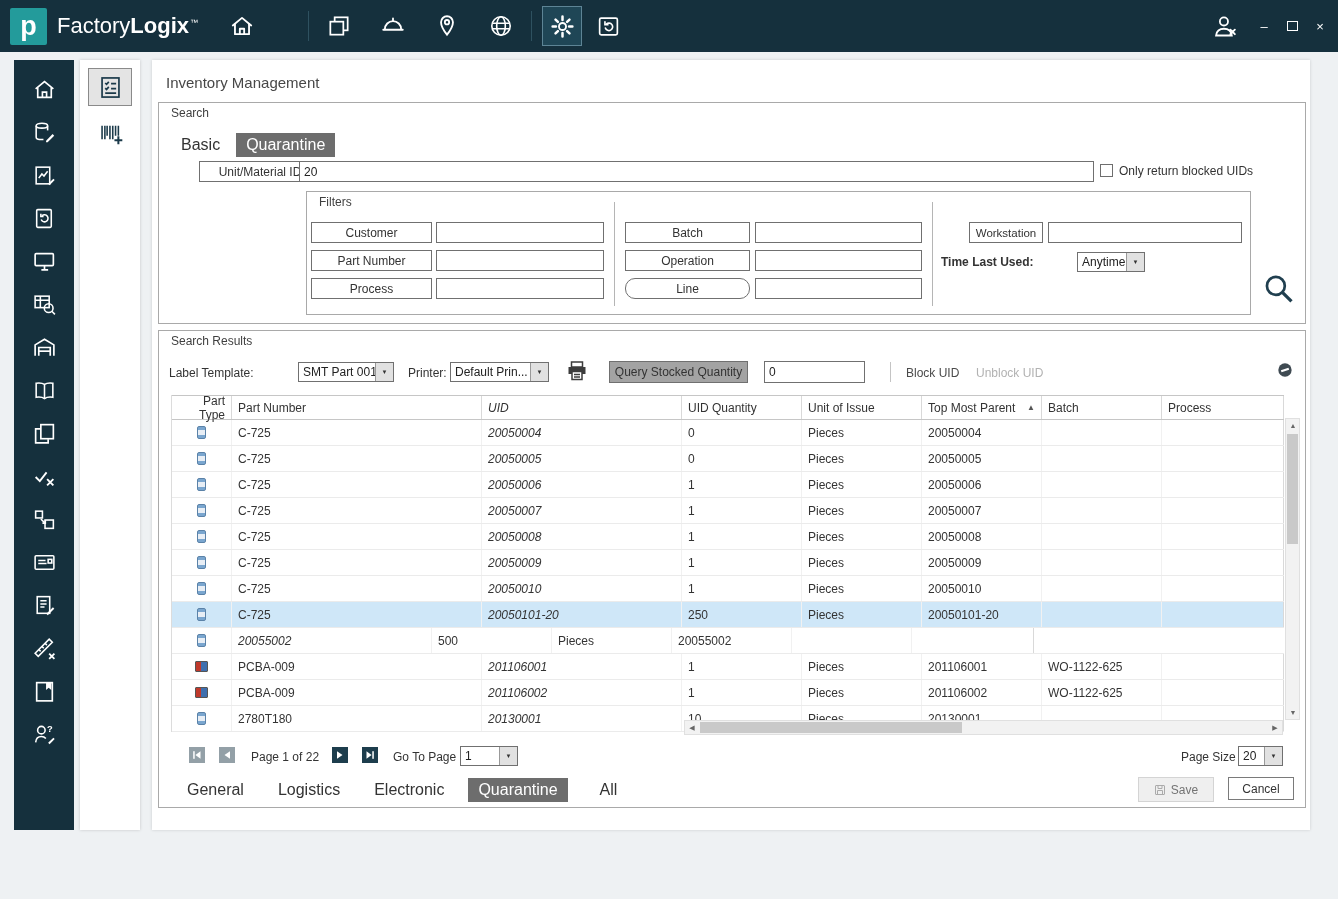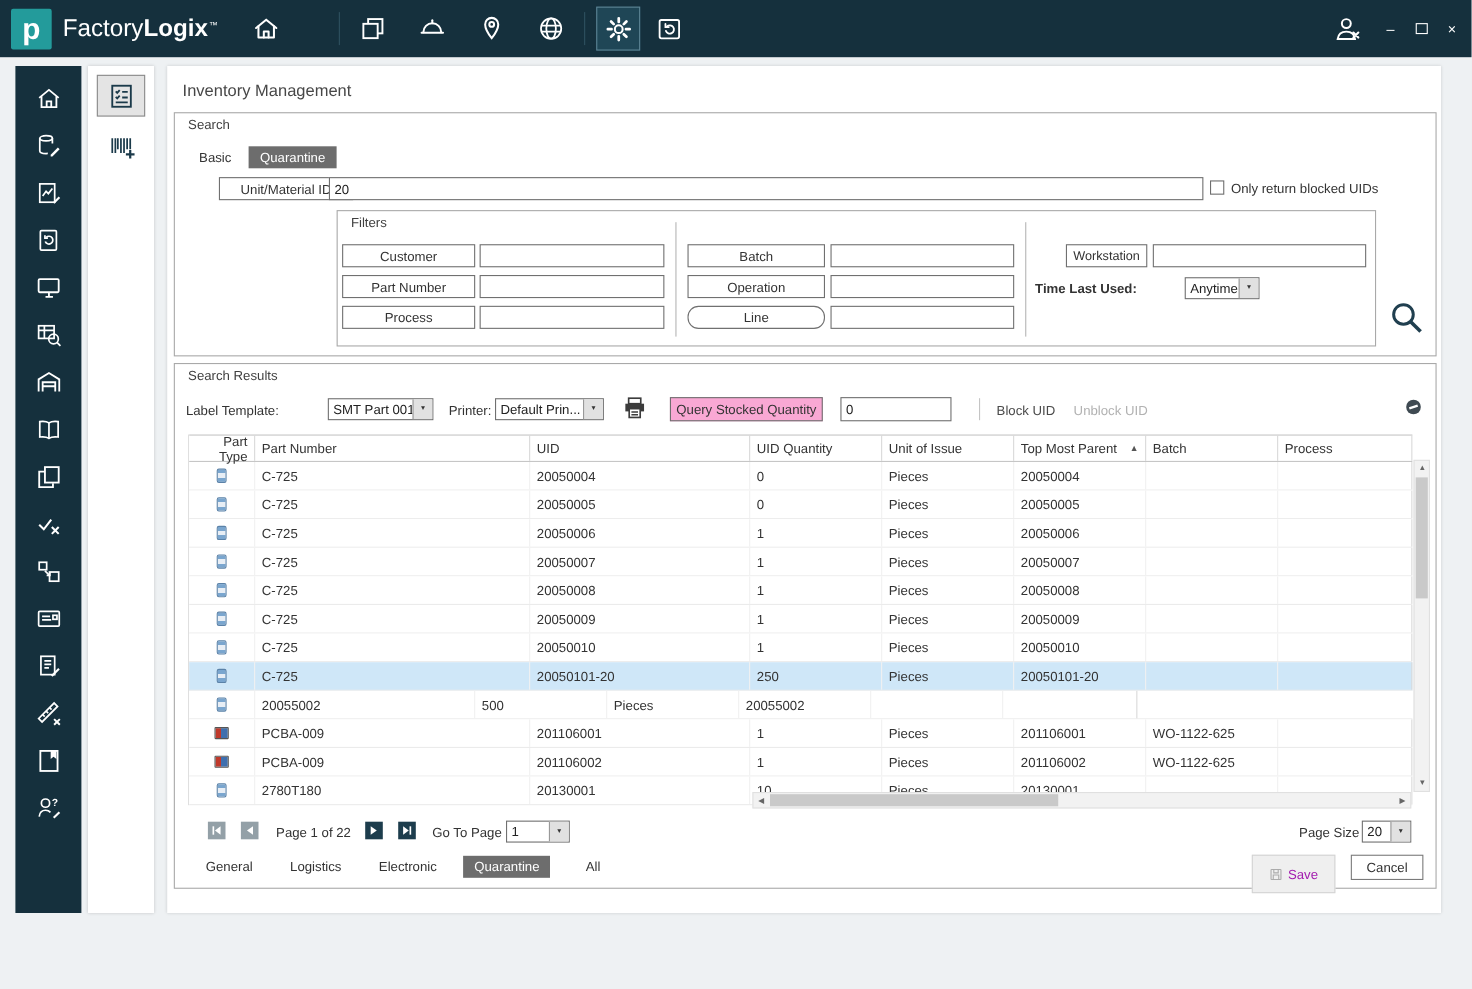--- a/index.html
+++ b/index.html
@@ -28,32 +28,32 @@
   .main{position:absolute;left:152px;top:60px;width:1158px;height:770px;background:#fff;box-shadow:0 0 3px rgba(0,0,0,.15);}
   .page-title{position:absolute;left:14px;top:14px;font-size:15px;color:#474747;}
   .group{position:absolute;border:1px solid #a9a9a9;box-sizing:border-box;background:#fff;}
   .legend{position:absolute;left:12px;top:3px;font-size:12px;color:#3f3f3f;}
   .lbl{font-size:12px;color:#333;white-space:nowrap;}
   .btnlabel{position:absolute;border:1px solid #707070;background:#fff;display:flex;align-items:center;justify-content:center;font-size:12px;color:#333;box-sizing:border-box;cursor:pointer;}
   .tinput{position:absolute;border:1px solid #707070;font-size:12px;padding:0 4px;color:#222;box-sizing:border-box;font-family:"Liberation Sans",sans-serif;}
   .select{position:absolute;display:flex;align-items:stretch;border:1px solid #707070;background:#fff;height:20px;box-sizing:border-box;font-size:12px;color:#222;cursor:pointer;}
   .select .val{flex:1;display:flex;align-items:center;padding:0 4px;white-space:nowrap;overflow:hidden;}
   .select .arr{width:17px;background:#e1e1e1;border-left:1px solid #999;display:flex;align-items:center;justify-content:center;font-size:6px;color:#333;}
-  .tab{padding:3px 10px;font-size:12px;color:#333;cursor:pointer;white-space:nowrap;}
+  .tab{padding:3px 10px;font-size:16px;color:#333;cursor:pointer;white-space:nowrap;}
   .tab.sel{background:#6d6d6d;color:#fff;}
   .chk{position:absolute;width:13px;height:13px;border:1px solid #6e6e6e;background:#fff;box-sizing:border-box;cursor:pointer;}
   .vline{position:absolute;width:1px;background:#b5b5b5;}
   
   .grid{position:absolute;left:12px;top:64px;width:1112px;border-left:1px solid #dcdcdc;box-sizing:content-box;}
   .thead{display:flex;height:23px;border-top:1px solid #c6c6c6;border-bottom:1px solid #c6c6c6;background:#fff;}
   .th{display:flex;align-items:center;padding:0 6px;font-size:12px;color:#333;border-right:1px solid #d9d9d9;box-sizing:border-box;cursor:pointer;}
   .tr{display:flex;height:25px;border-bottom:1px solid #ebebeb;background:#fff;}
   .tr.sel{background:#cfe7f8;}
   .td{display:flex;align-items:center;padding:0 6px;font-size:12px;color:#333;border-right:1px solid #f1f1f1;box-sizing:border-box;overflow:hidden;white-space:nowrap;}
-  .c0{width:60px;justify-content:center;text-align:right;}.c1{width:250px;}.c2{width:200px;}.c3{width:120px;}.c4{width:120px;}.c5{width:120px;}.c6{width:120px;}.c7{width:122px;border-right:1px solid #d9d9d9;}
+  .c0{width:60px;justify-content:center;text-align:right;}.c1{width:250px;}.c2{width:200px;font-style:italic;}.c3{width:120px;}.c4{width:120px;}.c5{width:120px;}.c6{width:120px;}.c7{width:122px;border-right:1px solid #d9d9d9;}
   .sort{font-size:8px;color:#555;margin-left:auto;}
   .pt{width:9px;height:13px;border-radius:2px;background:linear-gradient(180deg,#7aa6cf 0 30%,#e8eef5 30% 70%,#7aa6cf 70% 100%);border:1px solid #5b82a8;box-sizing:border-box;}
   .pt.assembly{width:13px;height:11px;border-radius:1px;background:linear-gradient(90deg,#c0392b 0 45%,#3f6fae 45% 100%);border:1px solid #555;}
   
   .vscroll{position:absolute;left:1126px;top:87px;width:15px;height:302px;background:#f2f2f2;border:1px solid #e0e0e0;box-sizing:border-box;}
   .hscroll{position:absolute;left:525px;top:389px;width:599px;height:15px;background:#f2f2f2;border:1px solid #e0e0e0;box-sizing:border-box;display:flex;align-items:center;}
   .sarrow{width:14px;height:13px;display:flex;align-items:center;justify-content:center;font-size:7px;color:#666;cursor:pointer;flex:0 0 auto;}
   .vthumb{position:absolute;left:1px;top:15px;width:11px;height:110px;background:#c9c9c9;}
   .hthumb{position:absolute;left:15px;top:1px;width:262px;height:11px;background:#c9c9c9;}
   
@@ -353,21 +353,21 @@
           <span class="arr">▼</span>
         </div>
       <div style="position:absolute;left:406px;top:28px;color:#3c3c3c;cursor:pointer;">
         <svg width="24" height="24" viewBox="0 0 24 24" fill="none" stroke="currentColor" stroke-width="1.5">
             <rect x="6.5" y="3" width="11" height="5"></rect>
             <rect x="3.5" y="8" width="17" height="7" fill="currentColor" stroke="none"></rect>
             <rect x="7" y="12.5" width="10" height="8" fill="#fff"></rect>
             <path d="M9 15.5h6M9 18h6"></path>
           </svg>
       </div>
-      <div class="btnlabel" style="left:450px;top:30px;width:139px;height:22px;background:#f9a8d4;">Query Stocked Quantity</div>
+      <div class="btnlabel" style="left:450px;top:30px;width:139px;height:22px;background:#a3a3a3;">Query Stocked Quantity</div>
       <input class="tinput" style="left: 605px; top: 30px; width: 101px; height: 22px;" value="0">
       <div style="position:absolute;left:731px;top:31px;width:1px;height:20px;background:#c4c4c4;"></div>
       <div class="lbl" style="position:absolute;left:747px;top:35px;color:#4a4a4a;cursor:pointer;">Block UID</div>
       <div class="lbl" style="position:absolute;left:817px;top:35px;color:#b2b2b2;">Unblock UID</div>
       <div style="position:absolute;left:1118px;top:31px;cursor:pointer;">
         <svg width="16" height="16" viewBox="0 0 24 24">
             <circle cx="12" cy="12" r="10" fill="#3f4a52"></circle>
             <rect x="6" y="10.4" width="12" height="3.2" fill="#fff" transform="rotate(-18 12 12)"></rect>
           </svg>
       </div>
@@ -579,21 +579,21 @@
         </div>
 
       <div style="position:absolute;left:18px;top:447px;display:flex;align-items:center;gap:14px;">
         <div class="tab">General</div>
         <div class="tab">Logistics</div>
         <div class="tab">Electronic</div>
         <div class="tab sel">Quarantine</div>
         <div class="tab" style="margin-left:8px;">All</div>
       </div>
 
-      <div class="savebtn" style="left:979px;top:446px;width:76px;height:35px;background:#efefef;border:1px solid #d4d4d4;color:#a21caf;">
+      <div class="savebtn" style="left:979px;top:446px;width:76px;height:25px;background:#efefef;border:1px solid #d4d4d4;color:#737373;">
         <svg width="12" height="12" viewBox="0 0 24 24" fill="none" stroke="#ababab" stroke-width="2">
             <rect x="3" y="3" width="18" height="18" rx="1"></rect>
             <path d="M8 3v6h8V3M7 21v-8h10v8"></path>
           </svg>
         <span>Save</span>
       </div>
       <div class="savebtn" style="left:1069px;top:446px;width:66px;height:23px;background:#fff;border:1px solid #7a7a7a;color:#333;cursor:pointer;">
         <span>Cancel</span>
       </div>
     </div>

